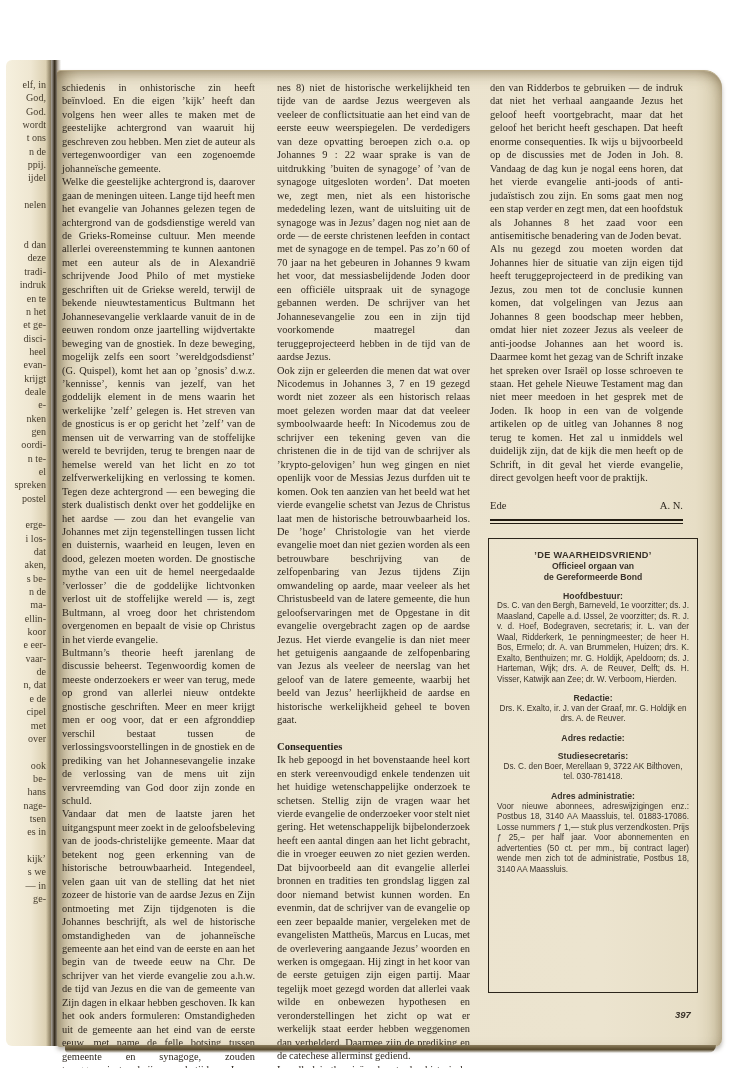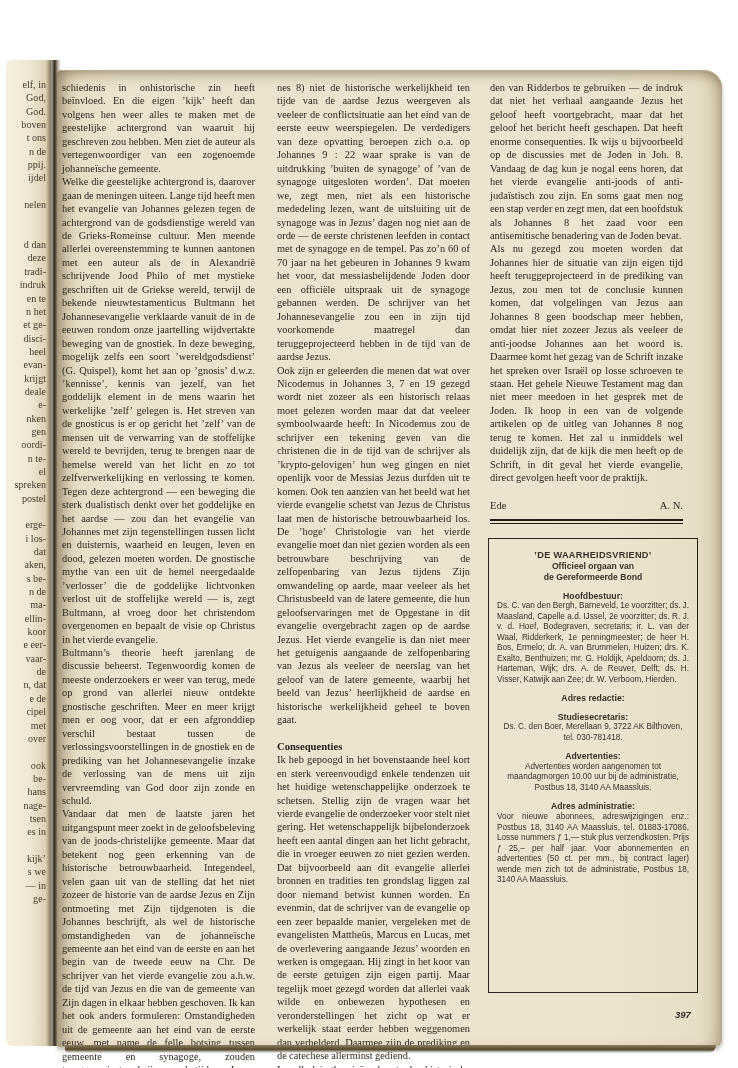--- a/index.html
+++ b/index.html
@@ -56,21 +56,21 @@
 </head>
 <body>
 
 <div class="scan">
 
   <div class="facing-strip">
     <div class="fragments">
         <p class="frag">elf, in</p>
         <p class="frag">God,</p>
         <p class="frag">God.</p>
-        <p class="frag">boven</p>
+        <p class="frag">wordt</p>
         <p class="frag">t ons</p>
         <p class="frag">n de</p>
         <p class="frag">ppij.</p>
         <p class="frag">ijdel</p>
         <p class="frag"></p>
         <p class="frag">nelen</p>
         <p class="frag"></p>
         <p class="frag"></p>
         <p class="frag">d dan</p>
         <p class="frag">deze</p>
@@ -163,29 +163,29 @@
     <div class="infobox">
       <div class="box-title">’DE WAARHEIDSVRIEND’</div>
       <div class="box-sub">Officieel orgaan van</div>
       <div class="box-sub">de Gereformeerde Bond</div>
       <div>
           <div class="box-section">
             <div class="box-heading">Hoofdbestuur:</div>
             <div class="box-body justify">Ds. C. van den Bergh, Barneveld, 1e voorzitter; ds. J. Maasland, Capelle a.d. IJssel, 2e voorzitter; ds. R. J. v. d. Hoef, Bodegraven, secretaris; ir. L. van der Waal, Ridderkerk, 1e penningmeester; de heer H. Bos, Ermelo; dr. A. van Brummelen, Huizen; drs. K. Exalto, Benthuizen; mr. G. Holdijk, Apeldoorn; ds. J. Harteman, Wijk; drs. A. de Reuver, Delft; ds. H. Visser, Katwijk aan Zee; dr. W. Verboom, Hierden.</div>
           </div>
           <div class="box-section">
+            <div class="box-heading">Redactie:</div>
+            <div class="box-body">Drs. K. Exalto, ir. J. van der Graaf, mr. G. Holdijk en drs. A. de Reuver.</div>
+          </div>
+          <div class="box-section">
             <div class="box-heading">Adres redactie:</div>
           </div>
           <div class="box-section">
             <div class="box-heading">Studiesecretaris:</div>
             <div class="box-body">Ds. C. den Boer, Merellaan 9, 3722 AK Bilthoven, tel. 030-781418.</div>
-          </div>
-          <div class="box-section">
-            <div class="box-heading">Advertenties:</div>
-            <div class="box-body">Advertenties worden aangenomen tot maandagmorgen 10.00 uur bij de administratie, Postbus 18, 3140 AA Maassluis.</div>
           </div>
           <div class="box-section">
             <div class="box-heading">Adres administratie:</div>
             <div class="box-body justify">Voor nieuwe abonnees, adreswijzigingen enz.: Postbus 18, 3140 AA Maassluis, tel. 01883-17086. Losse nummers ƒ 1,— stuk plus verzendkosten. Prijs ƒ 25,– per half jaar. Voor abonnementen en advertenties (50 ct. per mm., bij contract lager) wende men zich tot de administratie, Postbus 18, 3140 AA Maassluis.</div>
           </div>
         </div>
     </div>
 
     <div class="pagenum">397</div>
   </div>

